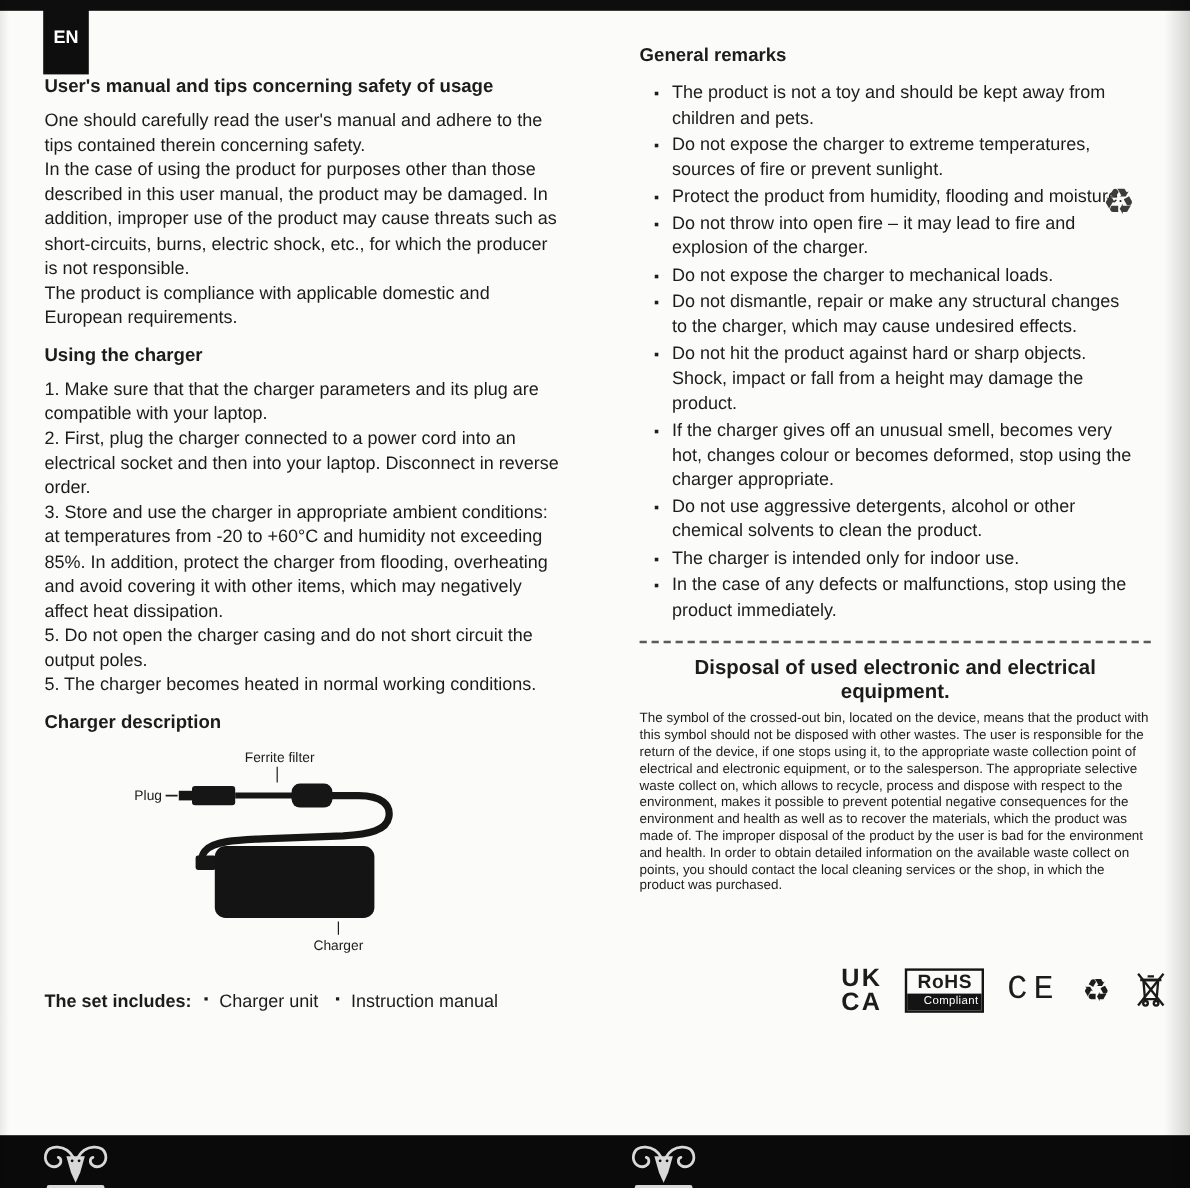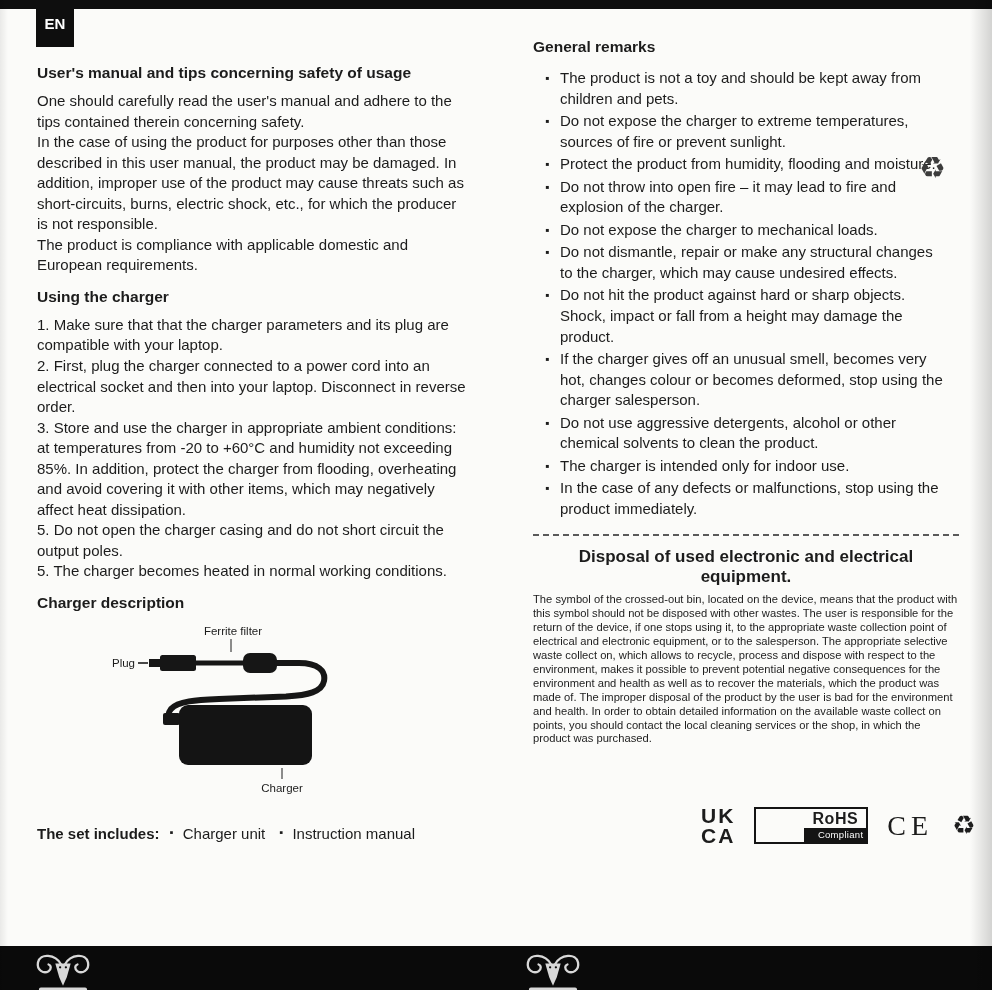--- a/index.html
+++ b/index.html
@@ -8,21 +8,21 @@
     background:#fbfbf9; overflow:hidden;
     font-family:"Liberation Sans", sans-serif; color:#1c1c1c;
   }
   .top-bar { position:absolute; top:0; left:0; right:0; height:9px; background:#0e0e0e; }
   .edge-right { position:absolute; top:0; right:0; bottom:0; width:22px;
     background:linear-gradient(to right, rgba(0,0,0,0), rgba(0,0,0,0.16)); pointer-events:none; }
   .edge-left { position:absolute; top:0; left:0; bottom:0; width:8px;
     background:linear-gradient(to left, rgba(0,0,0,0), rgba(0,0,0,0.07)); pointer-events:none; }
 
   .en-badge {
-    position:absolute; top:0; left:36px; width:38px; height:47px; background:#0e0e0e;
+    position:absolute; top:0; left:36px; width:38px; height:62px; background:#0e0e0e;
     color:#fff; font-weight:bold; font-size:15px; display:flex; align-items:center; justify-content:center;
   }
 
   .col-left  { position:absolute; left:37px;  top:64px; width:433px; }
   .col-right { position:absolute; left:533px; top:38px; width:426px; }
 
   .h-section { font-size:15.5px; font-weight:700; margin:0 0 9px; }
   .body-text { font-size:15px; line-height:1.37; margin:0 0 10px; white-space:pre-line; }
   .step { font-size:15px; line-height:1.37; margin:0; }
   .mt { margin-top:12px; }
@@ -42,24 +42,24 @@
 
   .set-line { margin-top:18px; font-size:15px; }
   .set-label { font-weight:700; margin-right:6px; }
   .set-item { position:relative; padding-left:13px; margin-right:10px; }
   .set-item::before { content:"▪"; position:absolute; left:0; top:1px; font-size:11px; }
 
   .recycle-top { position:absolute; left:919px; top:150px; font-size:30px; color:#3c3c3c; }
 
   .marks { position:absolute; left:701px; top:806px; display:flex; align-items:center; gap:19px; }
   .ukca { font-weight:800; font-size:21px; line-height:0.95; letter-spacing:2px; }
-  .rohs { border:2.5px solid #141414; text-align:center; min-width:62px;padding-left:48px; }
+  .rohs { border:2.5px solid #141414; text-align:center; min-width:62px; }
   .rohs-name { font-weight:700; font-size:16px; padding:1px 5px 0; letter-spacing:0.5px; }
   .rohs-sub { background:#141414; color:#fff; font-size:9.5px; padding:1px 3px 2px; letter-spacing:0.3px;text-align:right; }
-  .ce-mark { font-size:28px; letter-spacing:5px; font-family:Liberation Serif, serif; }
+  .ce-mark { font-size:28px; letter-spacing:5px; font-family:Liberation Mono, monospace; }
   .recycle-small { font-size:26px; color:#1d1d1d; }
 
   .footer-bar { position:absolute; left:0; right:0; top:946px; height:69px; background:#0a0a0a; }
   .goat { position:absolute; top:5px; }
   .goat-1 { left:32px; }
   .goat-2 { left:522px; }
   .goat text { font-family:"Liberation Sans", sans-serif; }
 </style>
 </head>
 <body>
@@ -125,21 +125,21 @@
   <div class="col-right">
     <h2 class="h-section">General remarks</h2>
     <ul class="remarks">
       <li>The product is not a toy and should be kept away from children and pets.</li>
       <li>Do not expose the charger to extreme temperatures, sources of fire or prevent sunlight.</li>
       <li>Protect the product from humidity, flooding and moisture.</li>
       <li>Do not throw into open fire – it may lead to fire and explosion of the charger.</li>
       <li>Do not expose the charger to mechanical loads.</li>
       <li>Do not dismantle, repair or make any structural changes to the charger, which may cause undesired effects.</li>
       <li>Do not hit the product against hard or sharp objects. Shock, impact or fall from a height may damage the product.</li>
-      <li>If the charger gives off an unusual smell, becomes very hot, changes colour or becomes deformed, stop using the charger salesperson.</li>
+      <li>If the charger gives off an unusual smell, becomes very hot, changes colour or becomes deformed, stop using the charger appropriate.</li>
       <li>Do not use aggressive detergents, alcohol or other chemical solvents to clean the product.</li>
       <li>The charger is intended only for indoor use.</li>
       <li>In the case of any defects or malfunctions, stop using the product immediately.</li>
     </ul>
 
     <hr class="dashed-sep">
 
     <h3 class="disposal-title">Disposal of used electronic and electrical equipment.</h3>
     <p class="disposal-body">The symbol of the crossed-out bin, located on the device, means that the product with this symbol should not be disposed with other wastes. The user is responsible for the return of the device, if one stops using it, to the appropriate waste collection point of electrical and electronic equipment, or to the salesperson. The appropriate selective waste collect on, which allows to recycle, process and dispose with respect to the environment, makes it possible to prevent potential negative consequences for the environment and health as well as to recover the materials, which the product was made of. The improper disposal of the product by the user is bad for the environment and health. In order to obtain detailed information on the available waste collect on points, you should contact the local cleaning services or the shop, in which the product was purchased.</p>
   </div>

